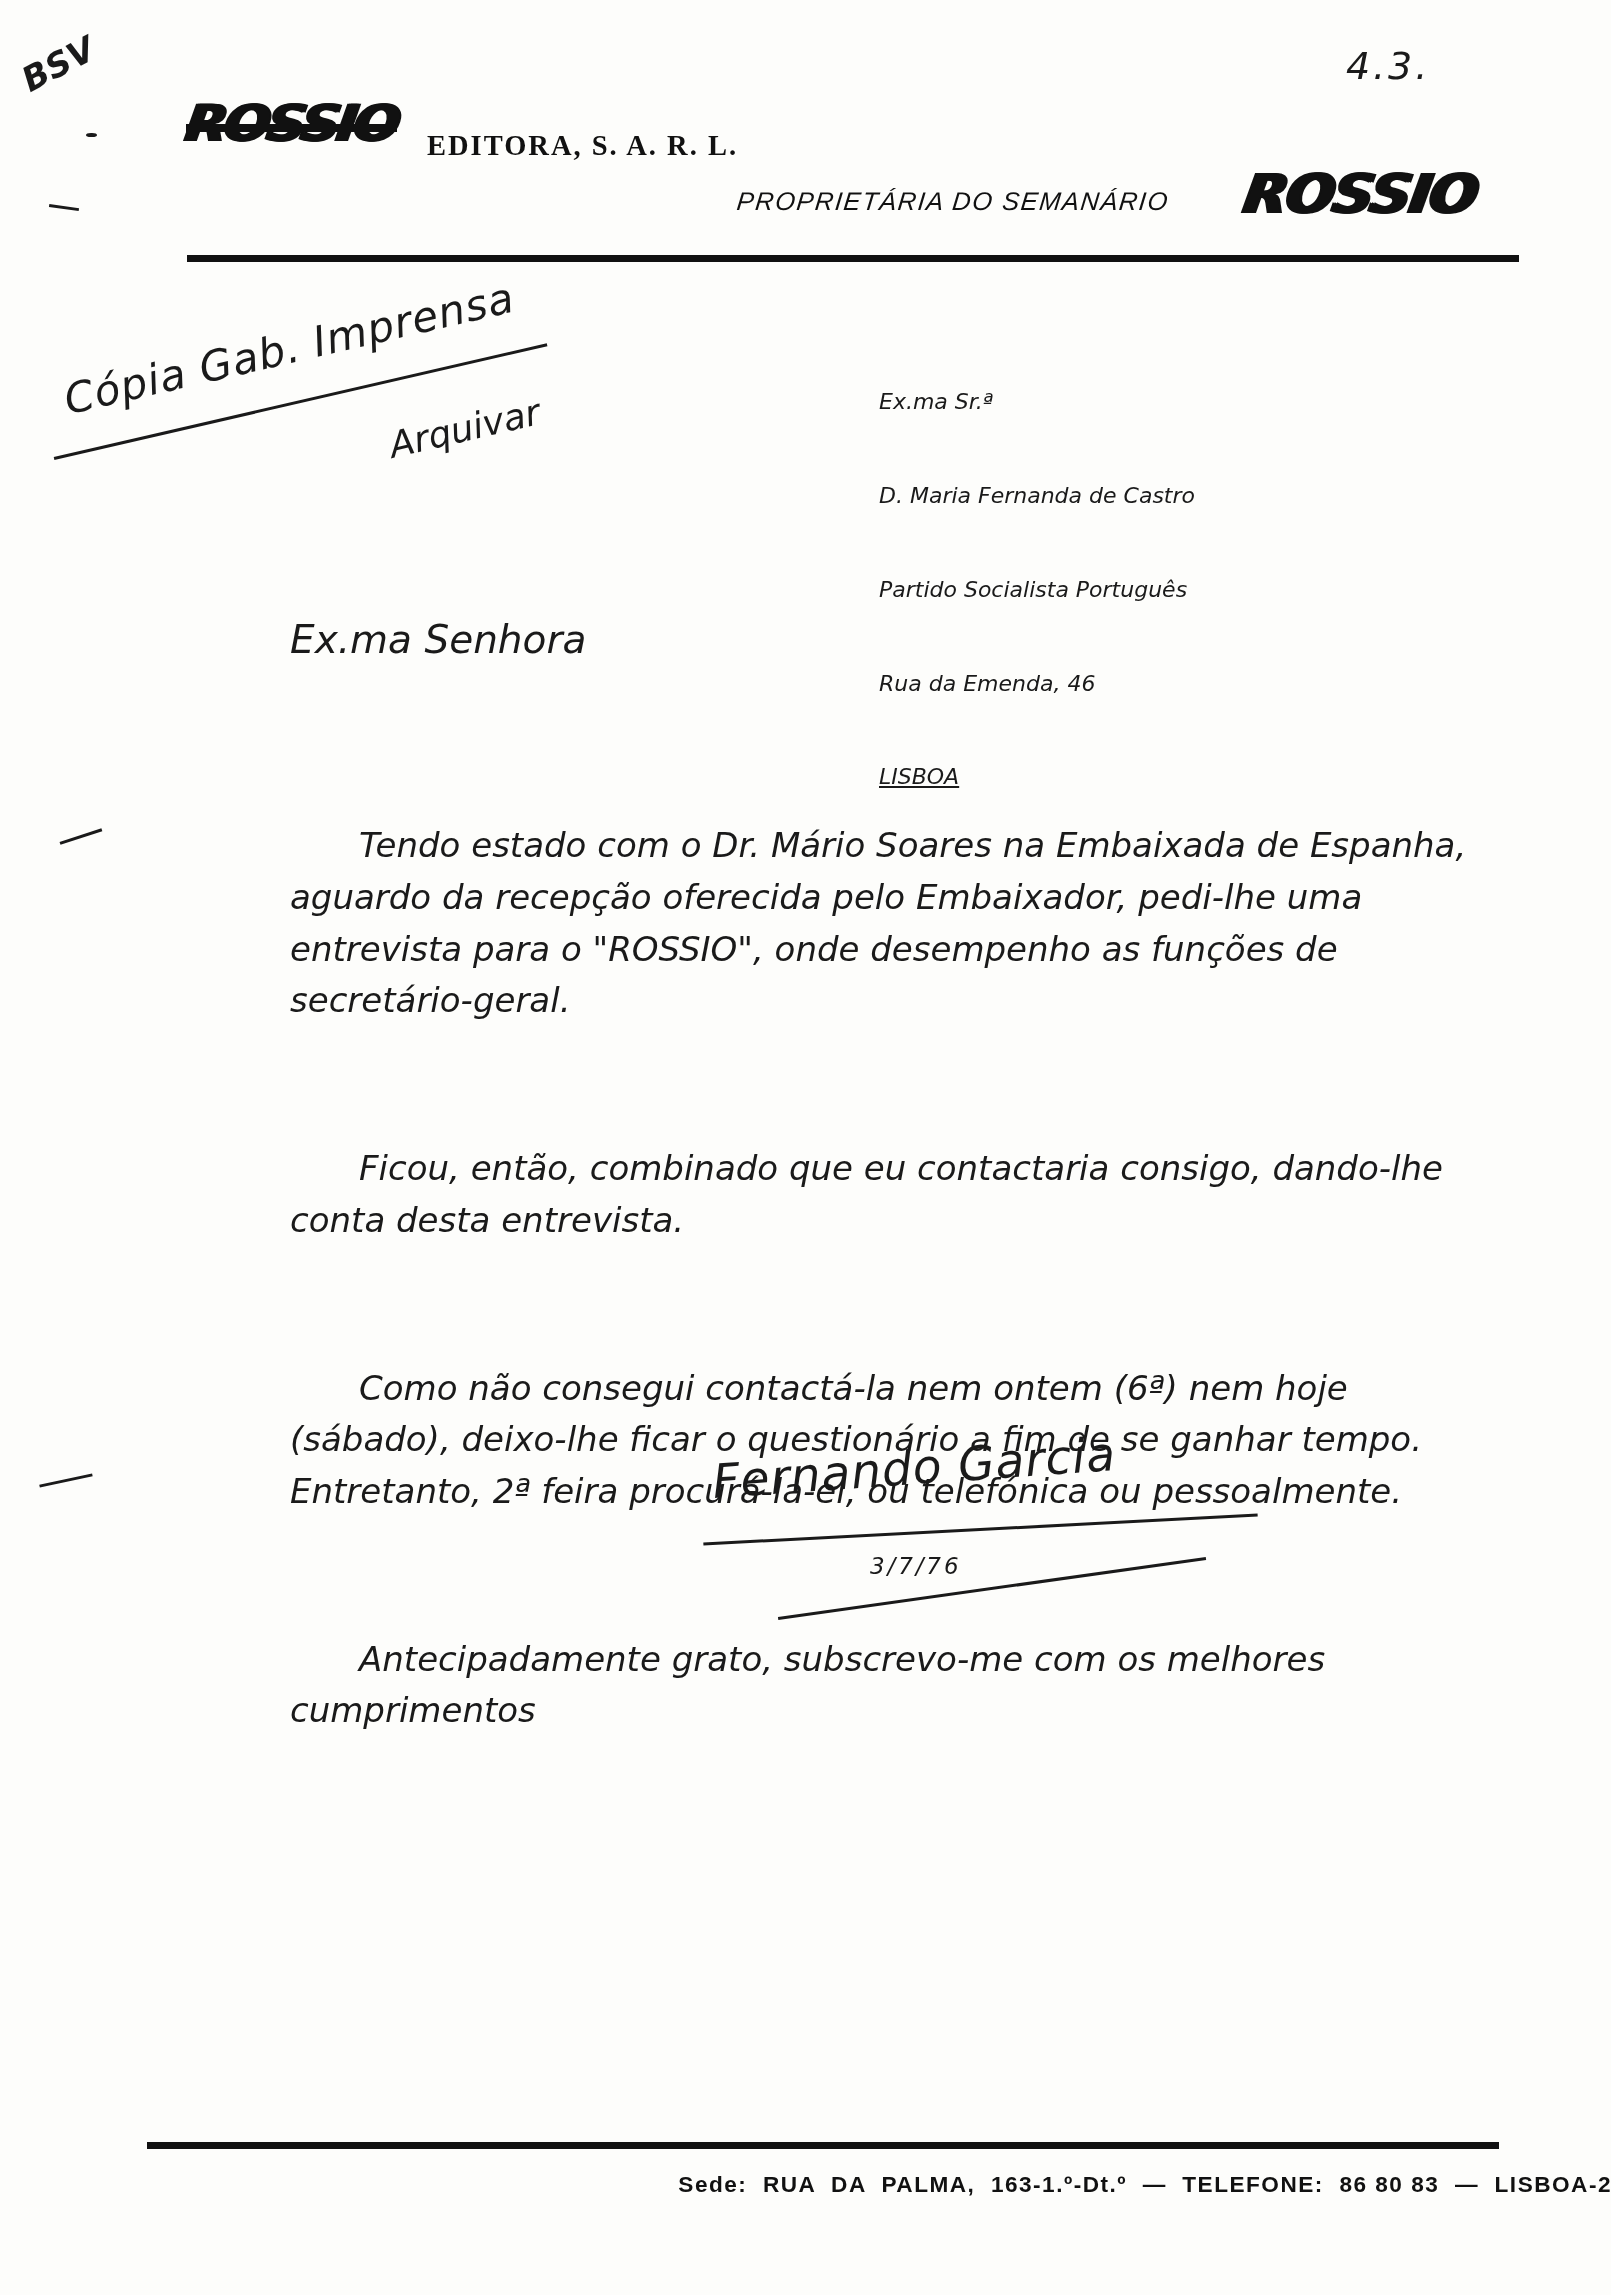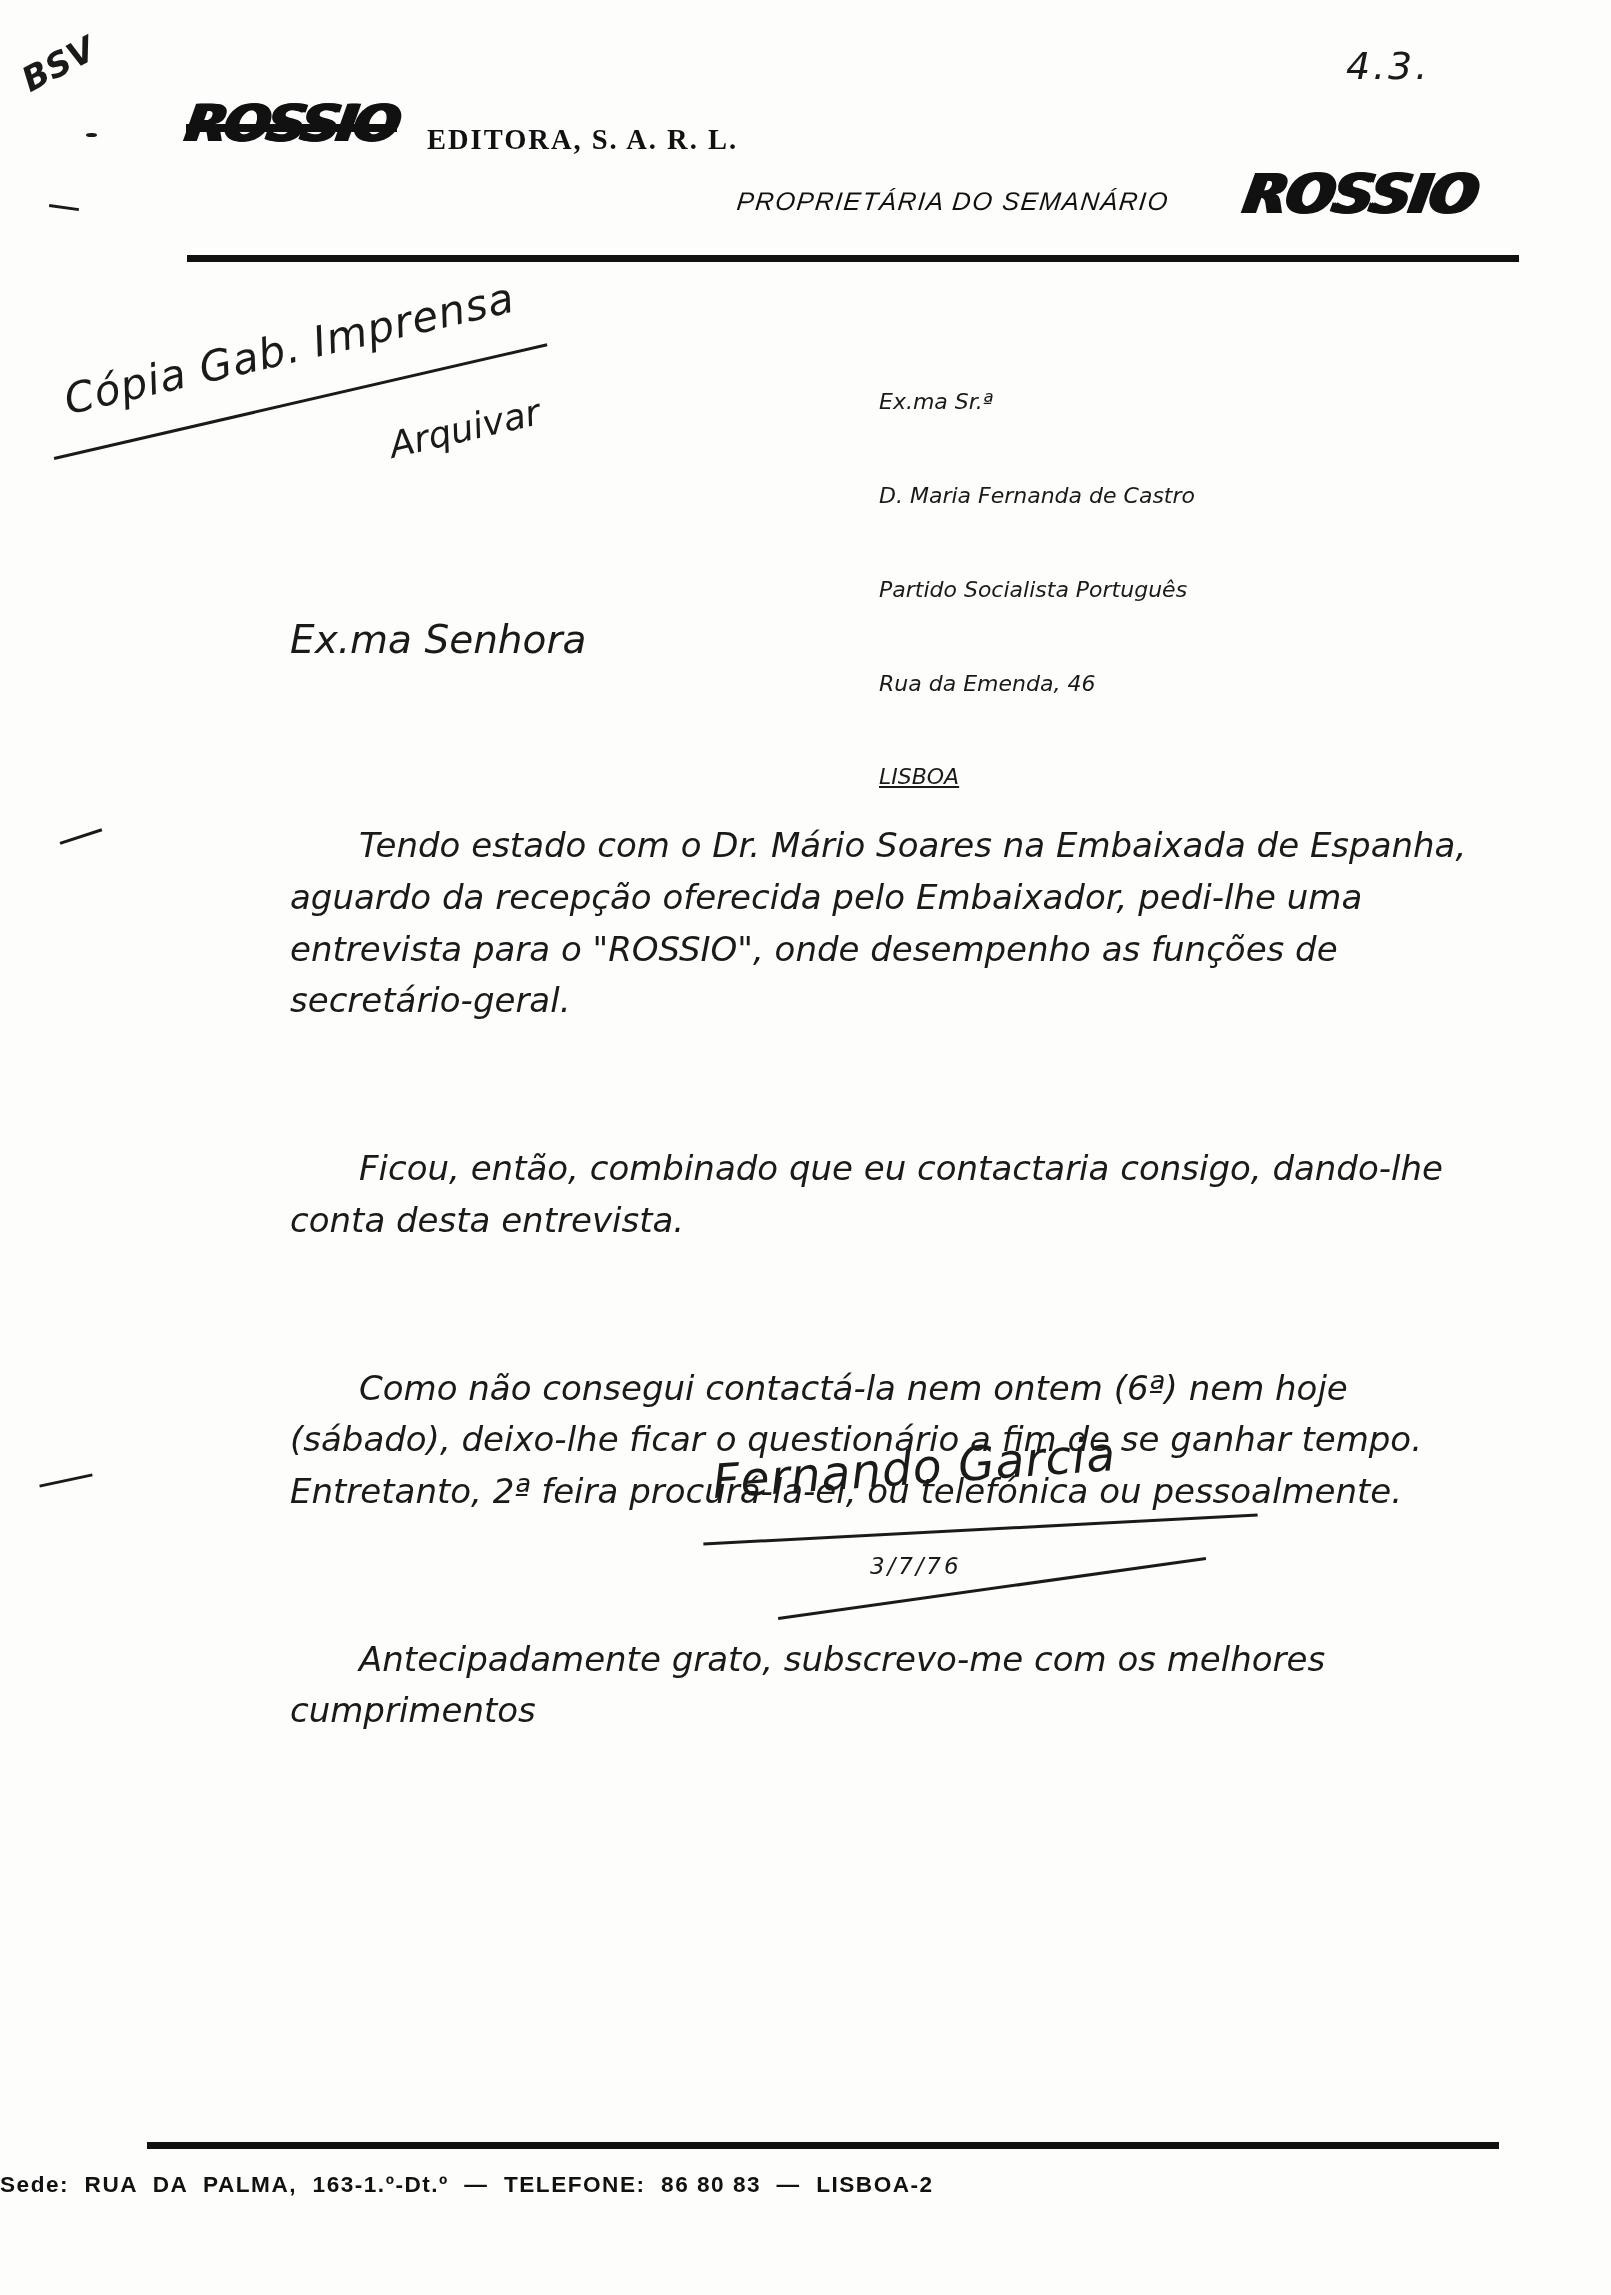--- a/index.html
+++ b/index.html
@@ -49,21 +49,21 @@
     left: 23.6px;
     top: 55px;
     width: 211px;
     height: 7.9px;
     background: #111;
   }
 
   .editora {
     position: absolute;
     left: 265px;
-    top: 55px;
+    top: 61px;
     font-family: "Liberation Serif", serif;
     font-weight: bold;
     font-size: 28.5px;
     letter-spacing: 2px;
     color: #111;
   }
 
   .proprietaria {
     position: absolute;
     left: 575px;
@@ -237,21 +237,21 @@
     right: 113px;
     top: 2142px;
     height: 6.9px;
     background: #111;
   }
   .footer {
     position: absolute;
     left: 0;
     right: 0;
     top: 2172px;
-    text-align: left;
+    text-align: right;
     font-family: "Liberation Sans", sans-serif;
     font-weight: bold;
     font-size: 22.6px;
     letter-spacing: 1.5px;
     color: #111;
     white-space: pre;
   }
 </style>
 </head>
 <body>

